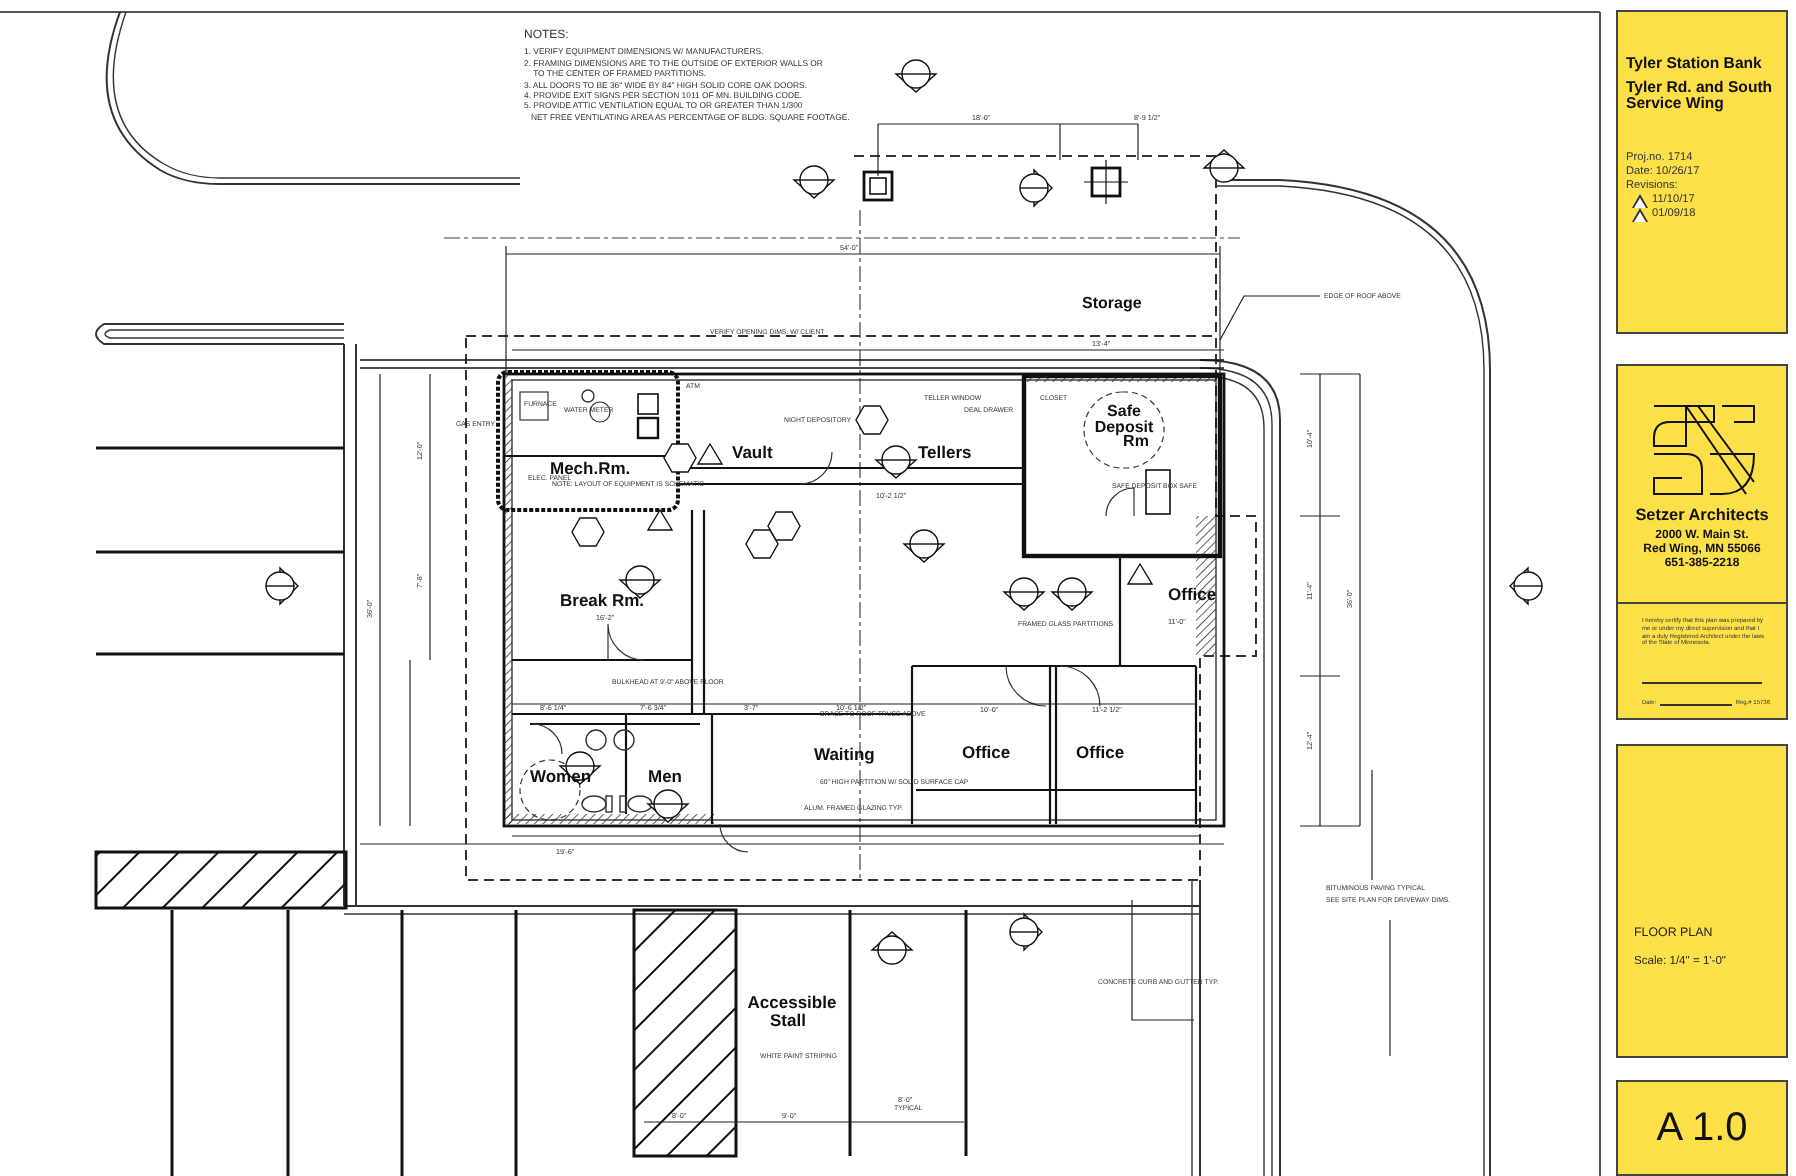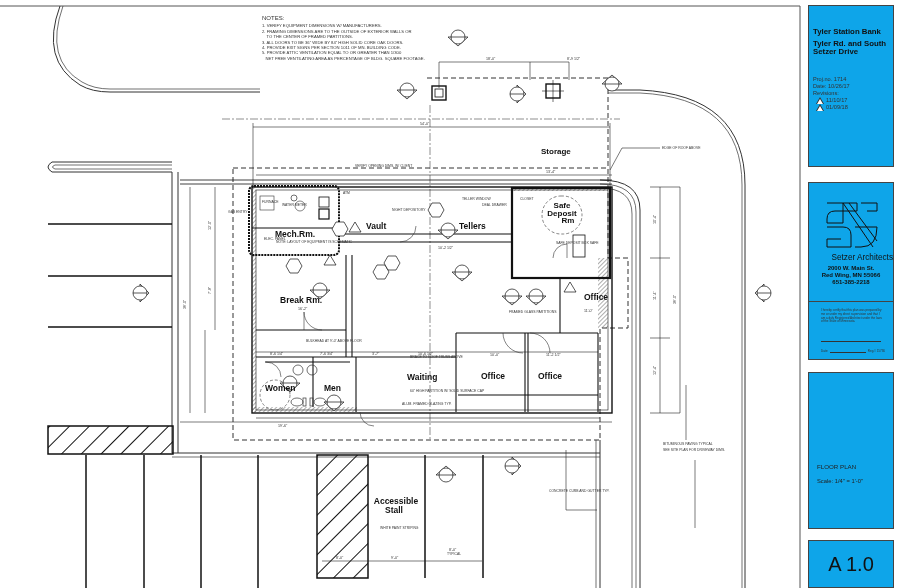--- a/index.html
+++ b/index.html
@@ -2,33 +2,33 @@
 <html><head>
 <meta charset="utf-8">
 <style>
   html, body { margin: 0; padding: 0; background: #ffffff; }
   body { width: 898px; height: 588px; position: relative; overflow: hidden; font-family: "Liberation Sans", sans-serif; color: #111; }
   #sheet { position: absolute; left: 0; top: 0; width: 898px; height: 440px; }
   svg text { font-family: "Liberation Sans", sans-serif; }
   .notes { position: absolute; left: 262px; top: 16px; width: 200px; font-size: 4.2px; line-height: 5.4px; color: #333; }
   .notes .notes-title { font-size: 6px; margin-bottom: 2px; }
   .notes .note { white-space: pre; }
-  .tb { position: absolute; left: 808px; border: 1px solid #444; background: #0ea5e9; box-sizing: border-box; }
+  .tb { position: absolute; left: 808px; border: 1px solid #444; background: #fde047; box-sizing: border-box; }
   .tb1 { top: 5px; width: 86px; height: 162px; padding: 22px 4px 0 4px; }
   .tb2 { top: 182px; width: 86px; height: 178px; }
   .tb3 { top: 372px; width: 86px; height: 157px; }
   .tb4 { top: 540px; width: 86px; height: 48px; }
   .project { font-weight: bold; font-size: 7.8px; line-height: 8px; }
   .project div { margin-bottom: 4px; }
   .meta { font-size: 5.6px; line-height: 7px; color: #333; margin-top: 20px; }
   .rev { display: flex; align-items: center; gap: 2px; margin-left: 3px; }
   .tri { width: 0; height: 0; border-left: 4px solid transparent; border-right: 4px solid transparent; border-bottom: 7px solid #333; position: relative; }
   .tri::after { content: ""; position: absolute; left: -3px; top: 1.6px; border-left: 3px solid transparent; border-right: 3px solid transparent; border-bottom: 5px solid #fff; }
   .logo-wrap { position: absolute; left: 14px; top: 18px; width: 58px; height: 48px; }
-  .firm { position: absolute; left: 0; top: 70px; width: 84px; text-align: right; font-weight: normal; font-size: 8.2px; }
+  .firm { position: absolute; left: 0; top: 70px; width: 84px; text-align: center; font-weight: bold; font-size: 8.2px; }
   .addr { position: absolute; left: 0; top: 82px; width: 84px; text-align: center; font-weight: bold; font-size: 6px; line-height: 7.2px; }
   .cert-div { position: absolute; left: 0; top: 118px; width: 84px; border-top: 1px solid #444; }
   .cert { position: absolute; left: 12px; top: 126px; width: 62px; font-size: 3px; line-height: 3.8px; color: #333; }
   .sigline { position: absolute; left: 12px; top: 158px; width: 60px; border-top: 1px solid #333; }
   .date-row { position: absolute; left: 12px; top: 166px; width: 64px; font-size: 3px; color: #333; display: flex; justify-content: space-between; }
   .date-row .ln { flex: 1; border-bottom: 1px solid #333; margin: 0 2px; height: 3px; }
   .fp-title { position: absolute; left: 8px; top: 90px; font-size: 6.2px; color: #222; }
   .fp-scale { position: absolute; left: 8px; top: 105px; font-size: 5.8px; color: #222; }
   .sheetno { position: absolute; left: 0; top: 0; width: 84px; height: 46px; display: flex; align-items: center; justify-content: center; font-weight: normal; font-size: 20px; }
 </style>
@@ -365,21 +365,21 @@
   <div class="note">    TO THE CENTER OF FRAMED PARTITIONS.</div>
   <div class="note">3. ALL DOORS TO BE 36" WIDE BY 84" HIGH SOLID CORE OAK DOORS.</div>
   <div class="note">4. PROVIDE EXIT SIGNS PER SECTION 1011 OF MN. BUILDING CODE.</div>
   <div class="note">5. PROVIDE ATTIC VENTILATION EQUAL TO OR GREATER THAN 1/300</div>
   <div class="note">   NET FREE VENTILATING AREA AS PERCENTAGE OF BLDG. SQUARE FOOTAGE.</div>
 </div>
 
 <div class="tb tb1">
   <div class="project">
     <div>Tyler Station Bank</div>
-    <div>Tyler Rd. and South Setzer Drive</div>
+    <div>Tyler Rd. and South Service Wing</div>
   </div>
   <div class="meta">
     <div>Proj.no. 1714</div>
     <div>Date: 10/26/17</div>
     <div>Revisions:</div>
     <div class="rev">
       <span class="tri"></span>
       <span>11/10/17</span>
     </div>
     <div class="rev">

